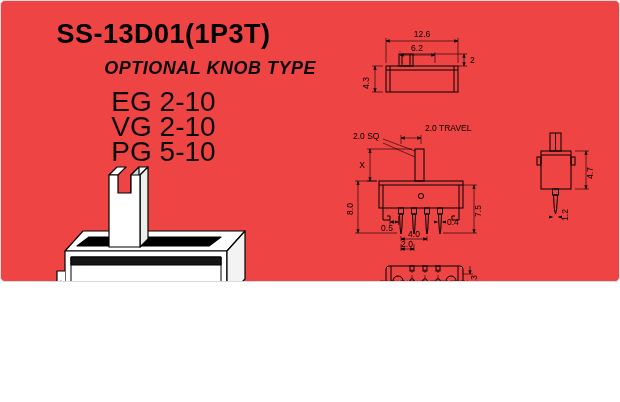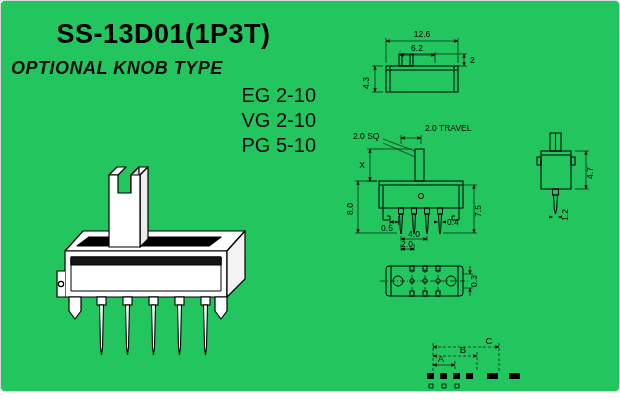--- a/index.html
+++ b/index.html
@@ -1,25 +1,25 @@
 <!DOCTYPE html>
 <html><head>
 <meta charset="utf-8">
 <style>
   * { margin:0; padding:0; box-sizing:border-box; }
   html,body { width:620px; height:402px; background:#fff; font-family:"Liberation Sans", sans-serif; }
-  .page { position:relative; width:620px; height:392px; background:#22c55e;
+  .page { position:relative; width:620px; height:282px; background:#ef4444;
           border:1px solid #d7dade; border-radius:5px; overflow:hidden; }
   .left-panel { position:absolute; left:10px; top:10px; width:305px; height:380px; }
   .title { position:absolute; left:0; top:8px; width:305px; text-align:center;
            font-size:27px; font-weight:bold; color:#000; letter-spacing:0.5px; }
-  .subtitle { position:absolute; left:0; top:47px; width:305px; text-align:left;
+  .subtitle { position:absolute; left:0; top:47px; width:305px; text-align:right;
               font-size:18px; font-style:italic; font-weight:bold; color:#0a0a0a; letter-spacing:0.5px; }
-  .options { position:absolute; left:0; top:72px; width:305px; text-align:right;
-             font-size:20px; color:#0a0a0a; line-height:25px; }
+  .options { position:absolute; left:0; top:78px; width:305px; text-align:center;
+             font-size:28px; color:#0a0a0a; line-height:25px; }
   .illustration { position:absolute; left:40px; top:140px; }
   .drawings { position:absolute; left:336px; top:10px; }
   svg text { font-family:"Liberation Sans", sans-serif; fill:#000; }
   .dim { font-size:8.5px; }
   .dimb { font-size:9.5px; }
 </style>
 </head>
 <body>
 
 <div class="page">

